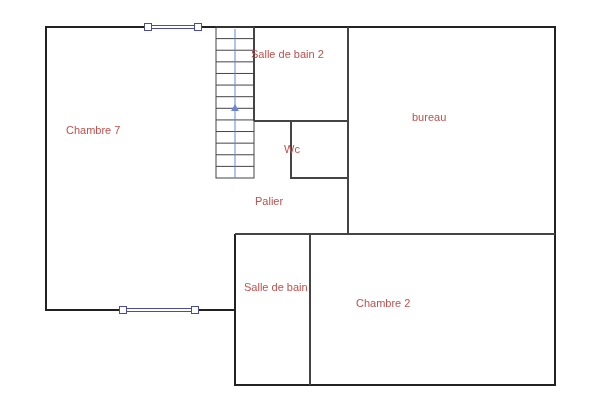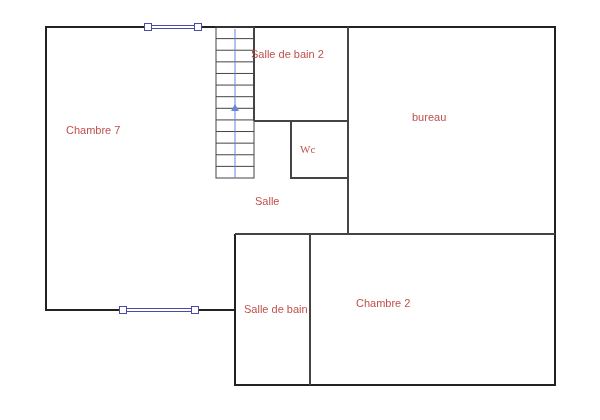--- a/index.html
+++ b/index.html
@@ -58,17 +58,17 @@
         <rect x="119.5" y="306.5" width="7" height="7" fill="#fff" stroke="#4a4aa8"></rect>
         <rect x="191.5" y="306.5" width="7" height="7" fill="#fff" stroke="#4a4aa8"></rect>
       </g>
     </g>
 </svg>
 
 <div id="labels">
     <div class="lbl" style="left: 66px; top: 124px; color: rgb(192, 80, 77);">Chambre 7</div>
     <div class="lbl" style="left: 251px; top: 48px; color: rgb(192, 80, 77);">Salle de bain 2</div>
     <div class="lbl" style="left: 400px; top: 111px; color: rgb(192, 80, 77); padding-left: 12px;">bureau</div>
-    <div class="lbl" style="left: 300px; top: 143px; color: rgb(192, 80, 77); font-family: Liberation Serif, serif;">Wc</div>
-    <div class="lbl" style="left: 255px; top: 195px; color: rgb(192, 80, 77);">Salle</div>
-    <div class="lbl" style="left: 244px; top: 303px; color: rgb(192, 80, 77);">Salle de bain</div>
+    <div class="lbl" style="left: 284px; top: 143px; color: rgb(192, 80, 77);">Wc</div>
+    <div class="lbl" style="left: 255px; top: 195px; color: rgb(192, 80, 77);">Palier</div>
+    <div class="lbl" style="left: 244px; top: 281px; color: rgb(192, 80, 77);">Salle de bain</div>
     <div class="lbl" style="left: 356px; top: 297px; color: rgb(192, 80, 77); text-align: center;">Chambre 2</div>
   </div>
 
 </body></html>

